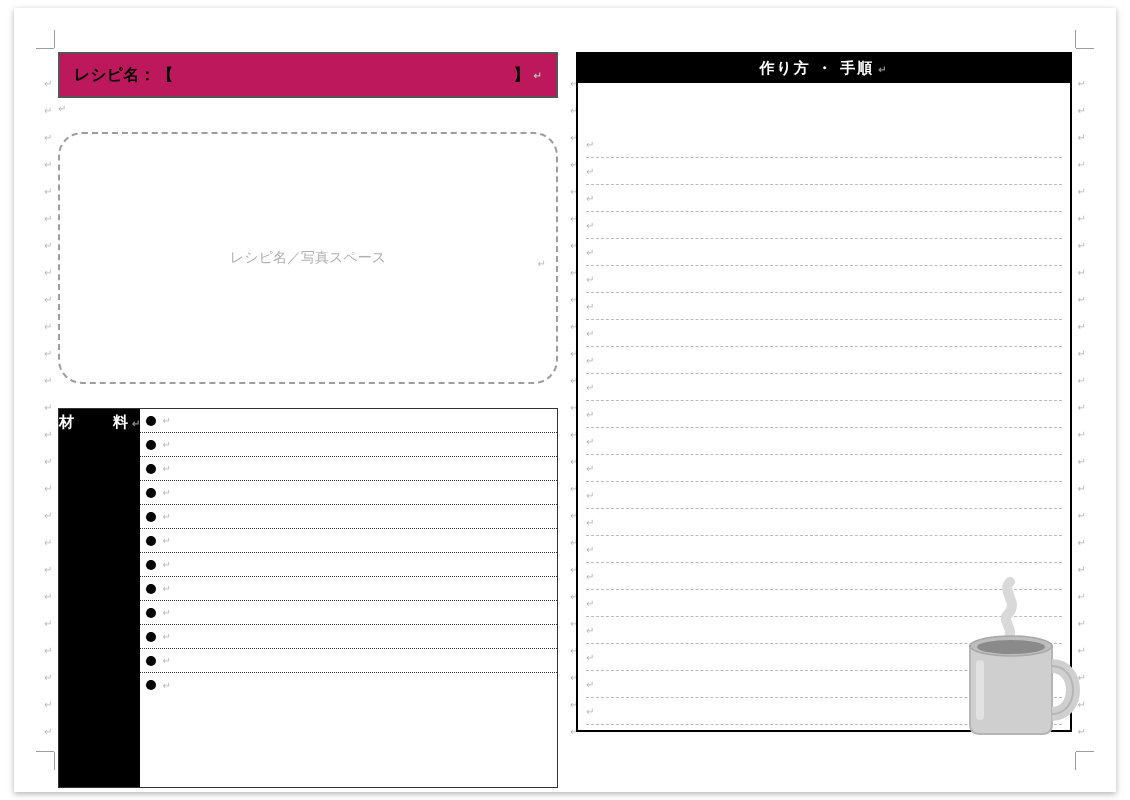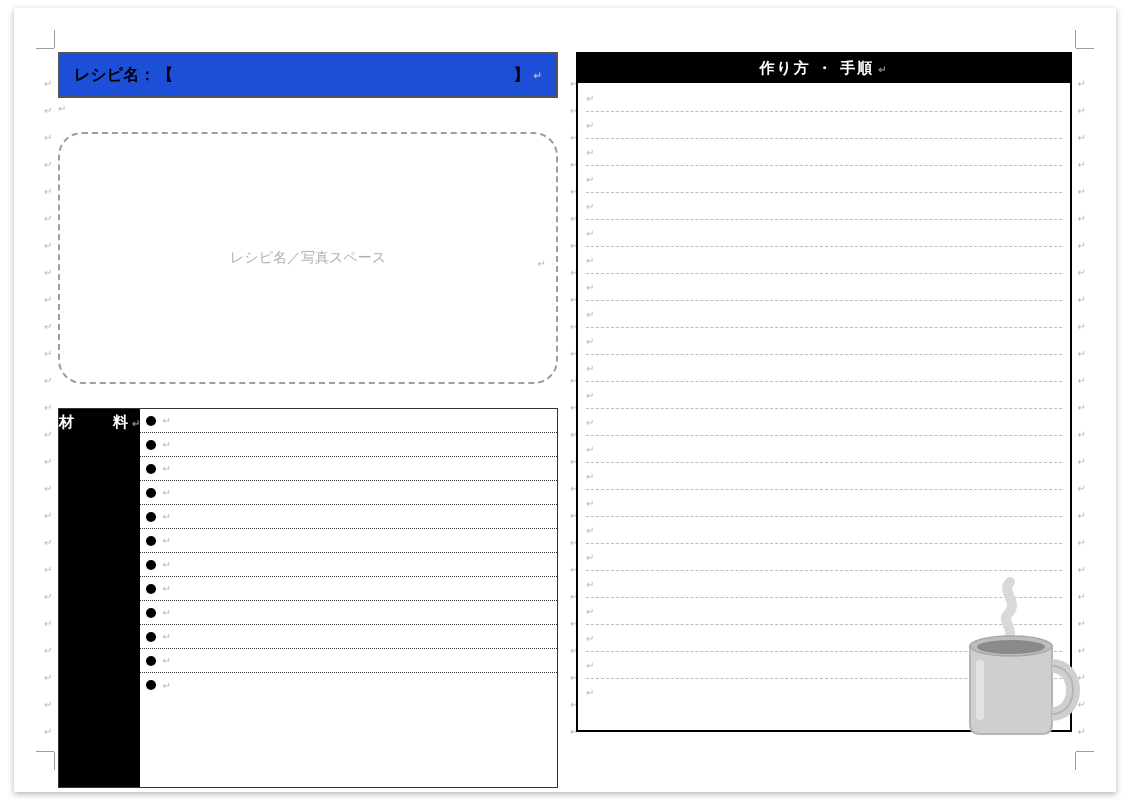--- a/index.html
+++ b/index.html
@@ -37,21 +37,21 @@
     display: flex;
     gap: 18px;
   }
   .col-left, .col-right { position: relative; }
   .col-left { flex: 0 0 500px; }
   .col-right { flex: 1; }
 
   
   .recipe-name-box {
     border: 2px solid #555;
-    background: #1d4ed8;
+    background: #be185d;
     height: 46px;
     display: flex;
     align-items: center;
     padding: 0 14px;
     font-size: 16px;
     font-weight: bold;
   }
   .recipe-name-box .label { white-space: nowrap; }
   .recipe-name-box .open { margin-left: 2px; }
   .recipe-name-box .fill { flex:1; }
@@ -104,20 +104,21 @@
     flex-shrink: 0;
   }
 
   
   .steps-box {
     border: 2.5px solid #000;
     height: 680px;
     display: flex;
     flex-direction: column;
     position: relative;
+    gap: 46px;
   }
   .steps-header {
     background: #000;
     color: #fff;
     text-align: center;
     font-weight: bold;
     padding: 5px 0;
     font-size: 15px;
     letter-spacing: 2px;
   }

